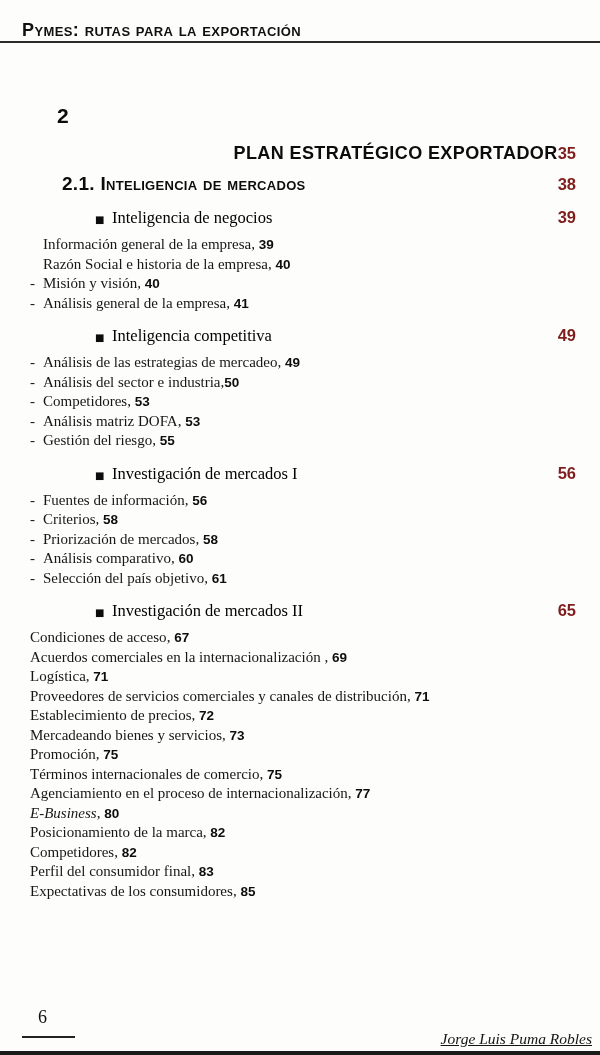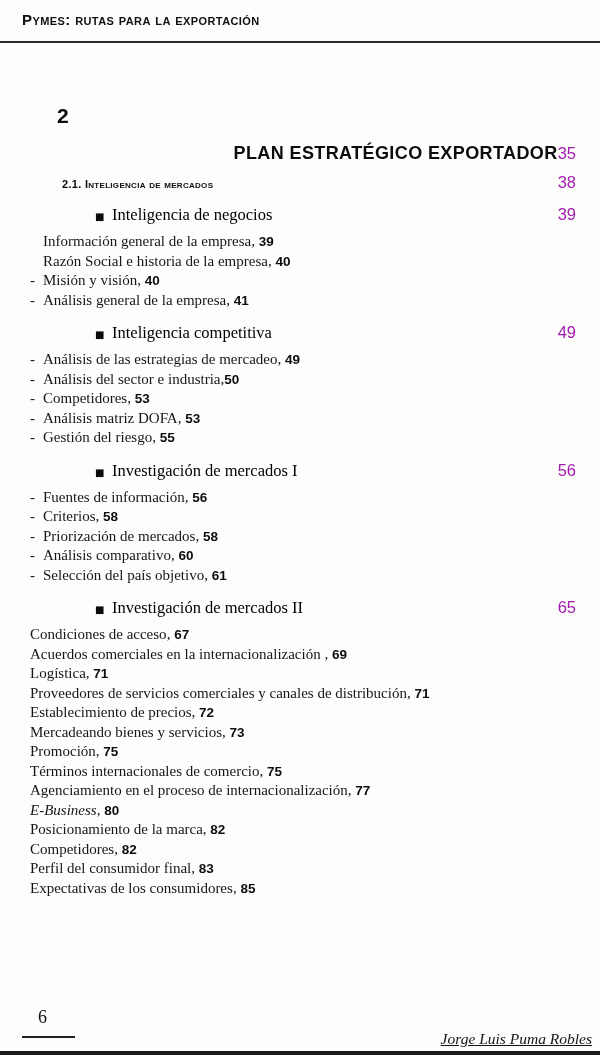--- a/index.html
+++ b/index.html
@@ -2,24 +2,24 @@
 <html><head>
 <meta charset="utf-8">
 <style>
   html,body{margin:0;padding:0;}
   body{
     width:600px;height:1055px;position:relative;overflow:hidden;
     background:#fdfdfc;color:#151515;
     font-family:"Liberation Serif", serif;
   }
   .running-header{
-    position:absolute;top:11px;left:22px;
+    position:absolute;top:20px;left:22px;
     font-family:"Liberation Sans", sans-serif;
     font-weight:bold;font-variant:small-caps;
-    font-size:15px;letter-spacing:0.4px;color:#101010;
+    font-size:18px;letter-spacing:0.4px;color:#101010;
   }
   .top-rule{
     position:absolute;top:41px;left:0;width:600px;height:2px;
     background:#2b2b2b;
   }
   .content{position:absolute;top:103px;left:30px;width:546px;}
   .chapter-num{
     margin-left:27px;
     font-family:"Liberation Sans", sans-serif;font-weight:bold;
     font-size:21px;line-height:26px;color:#0c0c0c;
@@ -31,25 +31,25 @@
   .chapter-title{
     font-family:"Liberation Sans", sans-serif;font-weight:bold;
     font-size:18px;letter-spacing:0.4px;color:#0c0c0c;
   }
   .subchapter-row{
     display:flex;align-items:baseline;margin-top:9px;margin-left:32px;
   }
   .subchapter-title{
     flex:1;
     font-family:"Liberation Sans", sans-serif;font-weight:bold;
-    font-variant:small-caps;font-size:11px;letter-spacing:0.3px;color:#0c0c0c;
+    font-variant:small-caps;font-size:19px;letter-spacing:0.3px;color:#0c0c0c;
   }
   .pg-big{
-    font-family:"Liberation Sans", sans-serif;font-weight:normal;
-    font-size:16.5px;color:#a21caf;
+    font-family:"Liberation Sans", sans-serif;font-weight:bold;
+    font-size:16.5px;color:#7f1d1d;
   }
   .sec-row{
     display:flex;align-items:baseline;margin-left:65px;margin-top:13px;
   }
   .bullet{
     width:17px;font-size:10px;color:#0c0c0c;flex:none;
     font-family:"DejaVu Sans", sans-serif;
   }
   .sec-title{flex:1;font-size:16.5px;color:#000000;}
   .items{margin-top:7px;}

